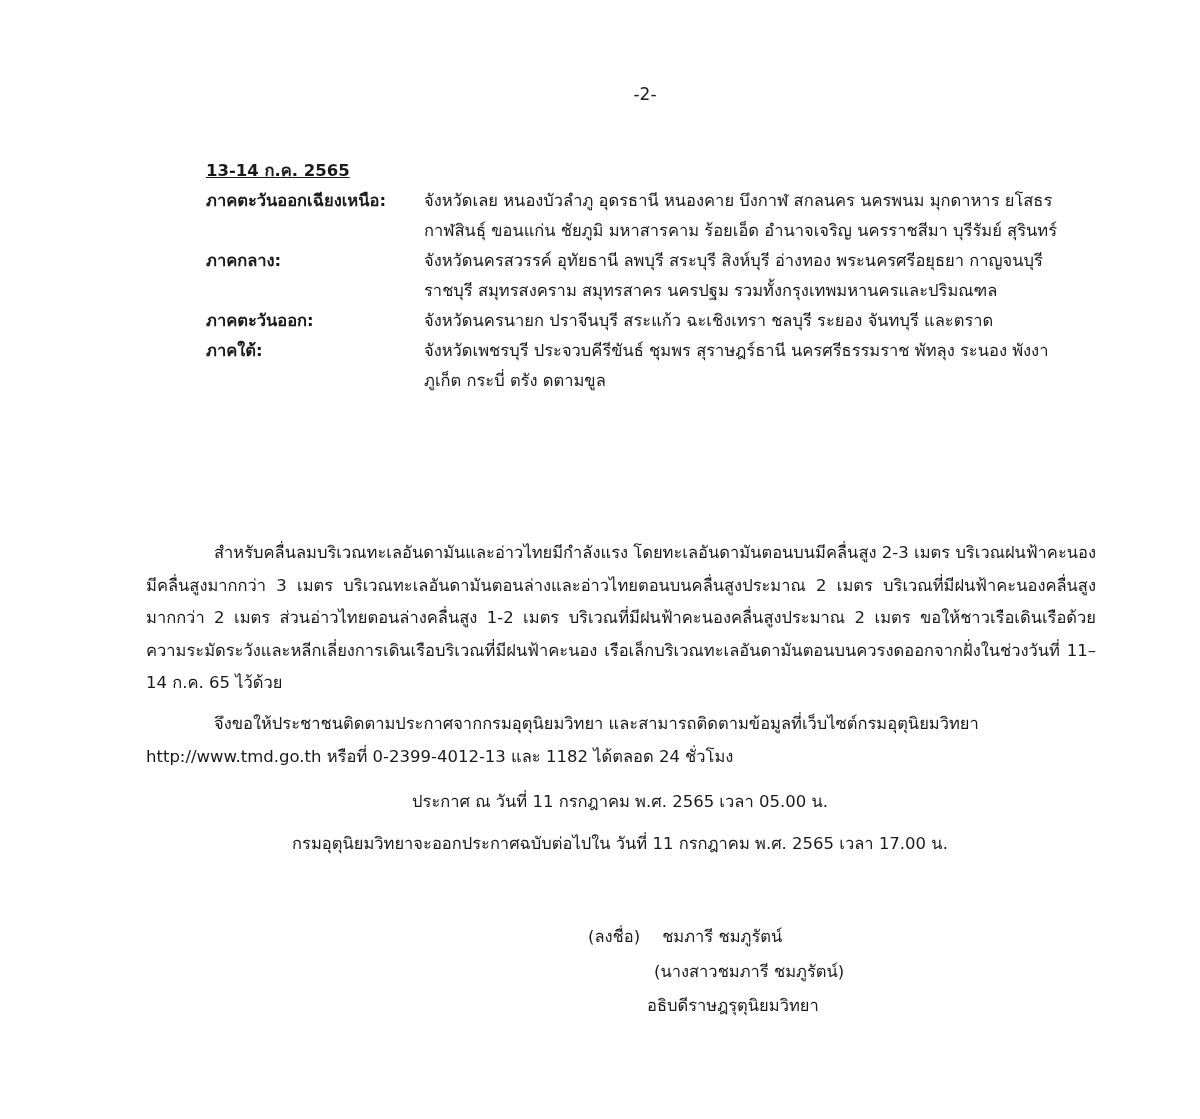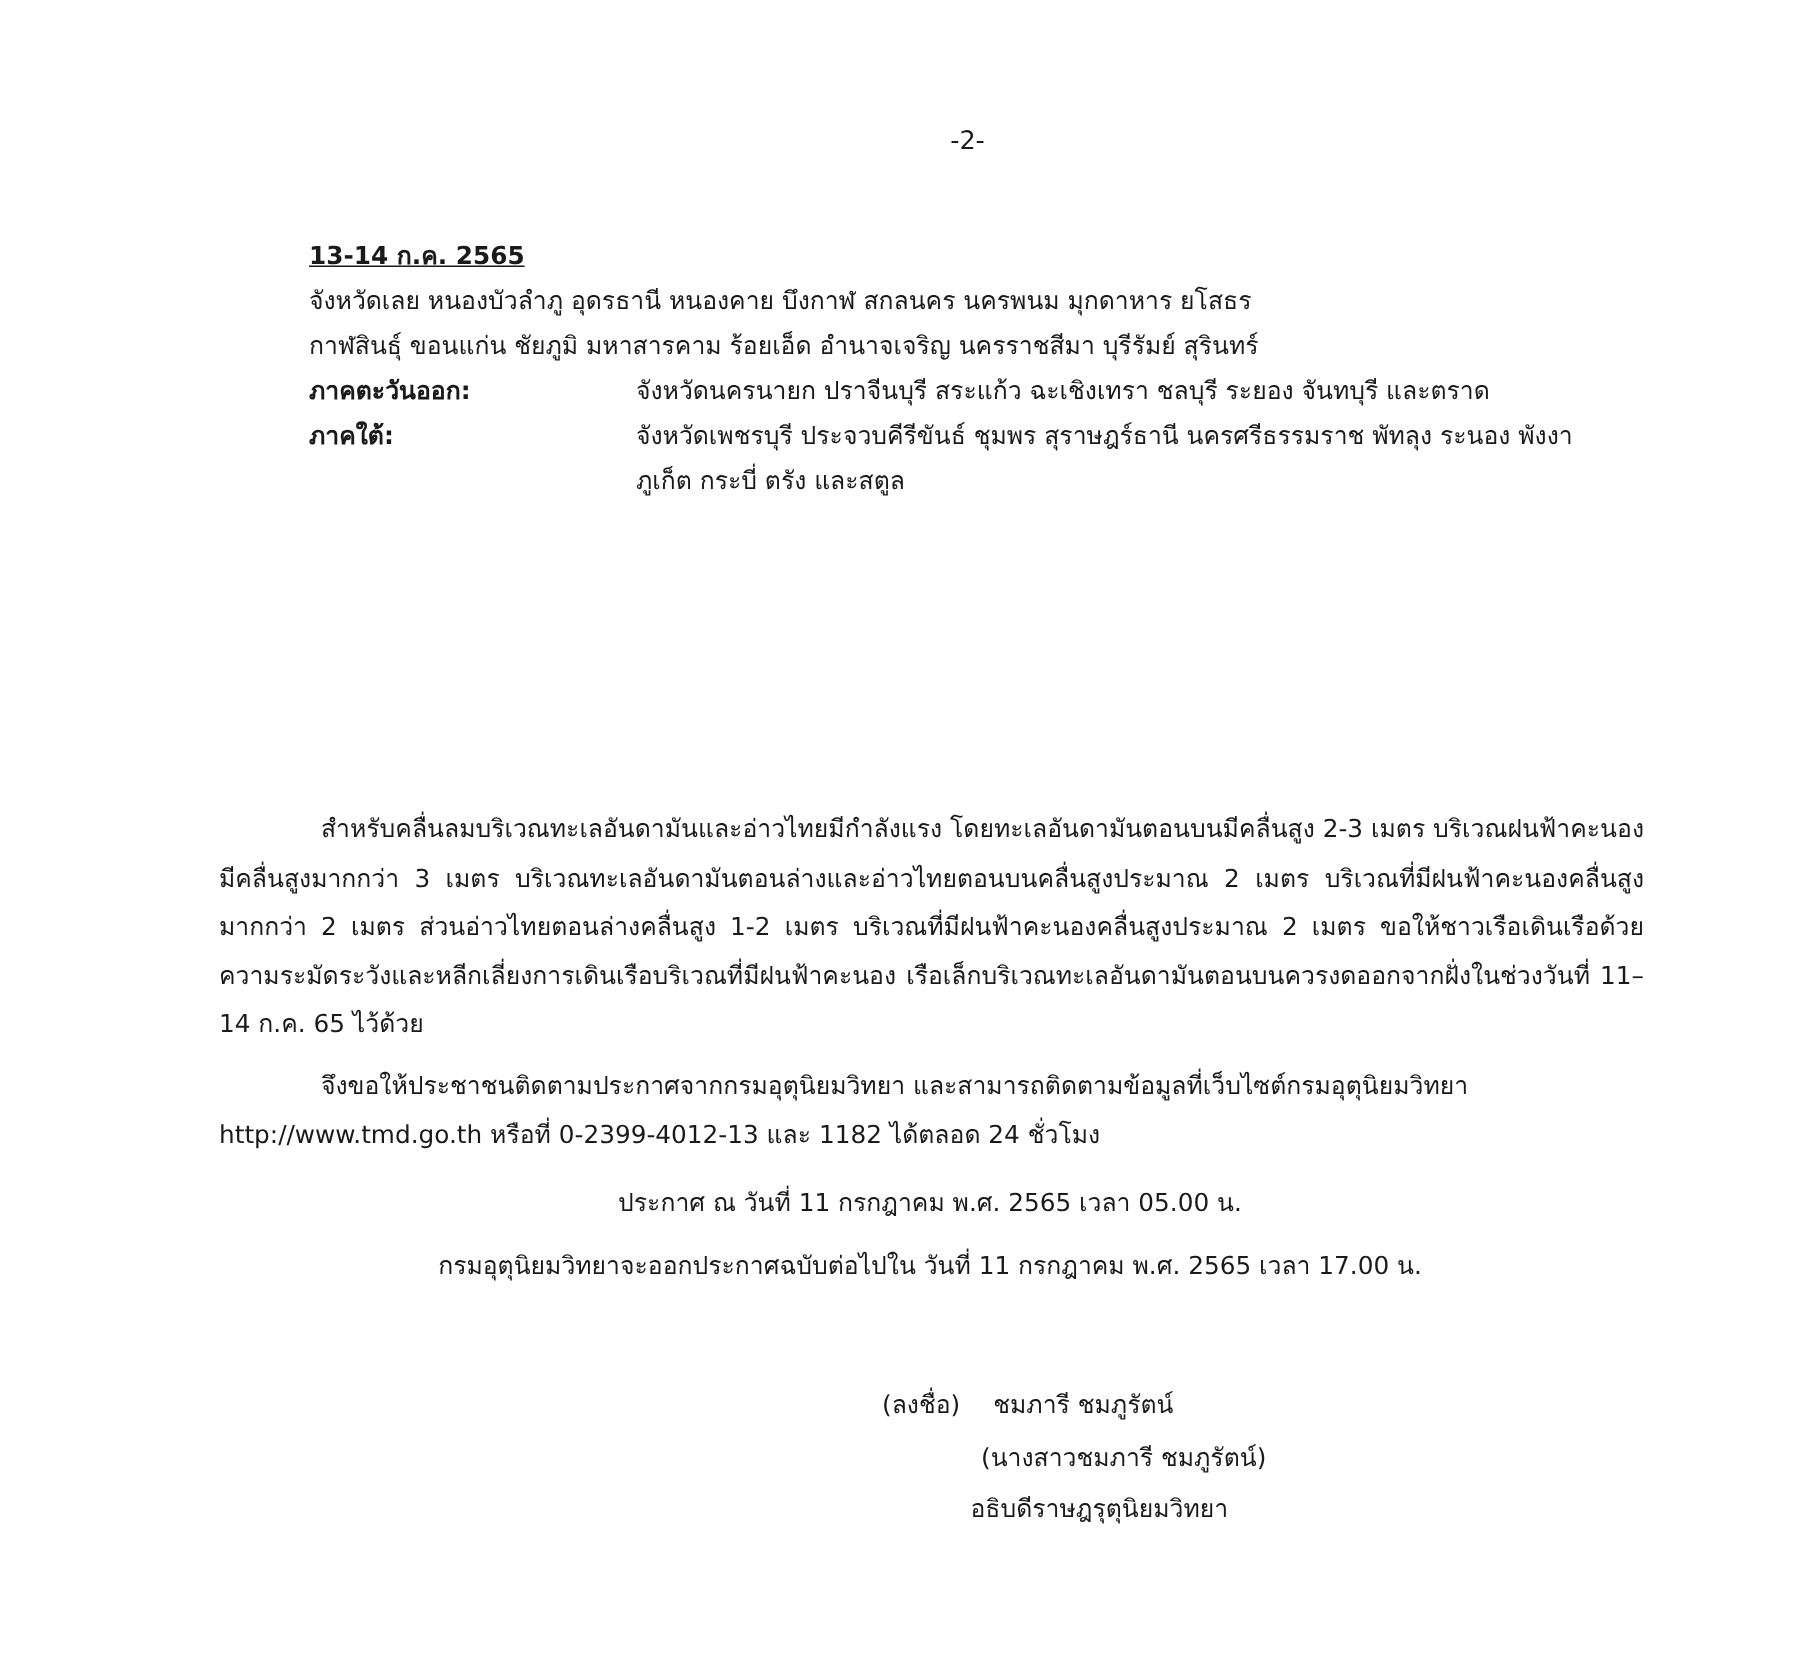--- a/index.html
+++ b/index.html
@@ -38,36 +38,44 @@
 </style>
 </head>
 <body>
 
 <div class="page-number">-2-</div>
 
 <div class="date-heading">13-14 ก.ค. 2565</div>
 
 <div class="region-list">
   <div class="region-row">
+    <div class="region-label">ภาคตะวันออกเฉียงเหนือ:</div>
     <div class="region-text">
       <div>จังหวัดเลย หนองบัวลำภู อุดรธานี หนองคาย บึงกาฬ สกลนคร นครพนม มุกดาหาร ยโสธร</div>
       <div>กาฬสินธุ์ ขอนแก่น ชัยภูมิ มหาสารคาม ร้อยเอ็ด อำนาจเจริญ นครราชสีมา บุรีรัมย์ สุรินทร์</div>
+    </div>
+  </div>
+  <div class="region-row">
+    <div class="region-label">ภาคกลาง:</div>
+    <div class="region-text">
+      <div>จังหวัดนครสวรรค์ อุทัยธานี ลพบุรี สระบุรี สิงห์บุรี อ่างทอง พระนครศรีอยุธยา กาญจนบุรี</div>
+      <div>ราชบุรี สมุทรสงคราม สมุทรสาคร นครปฐม รวมทั้งกรุงเทพมหานครและปริมณฑล</div>
     </div>
   </div>
   <div class="region-row">
     <div class="region-label">ภาคตะวันออก:</div>
     <div class="region-text">
       <div>จังหวัดนครนายก ปราจีนบุรี สระแก้ว ฉะเชิงเทรา ชลบุรี ระยอง จันทบุรี และตราด</div>
     </div>
   </div>
   <div class="region-row">
     <div class="region-label">ภาคใต้:</div>
     <div class="region-text">
       <div>จังหวัดเพชรบุรี ประจวบคีรีขันธ์ ชุมพร สุราษฎร์ธานี นครศรีธรรมราช พัทลุง ระนอง พังงา</div>
-      <div>ภูเก็ต กระบี่ ตรัง และสตูล</div>
+      <div>ภูเก็ต กระบี่ ตรัง ดตามขูล</div>
     </div>
   </div>
 </div>
 
 <div class="para para1"><span class="indent"></span><span>สำหรับคลื่นลมบริเวณทะเลอันดามันและอ่าวไทยมีกำลังแรง โดยทะเลอันดามันตอนบนมีคลื่นสูง 2-3 เมตร บริเวณฝนฟ้าคะนองมีคลื่นสูงมากกว่า 3 เมตร  บริเวณทะเลอันดามันตอนล่างและอ่าวไทยตอนบนคลื่นสูงประมาณ 2 เมตร บริเวณที่มีฝนฟ้าคะนองคลื่นสูงมากกว่า 2 เมตร ส่วนอ่าวไทยตอนล่างคลื่นสูง 1-2 เมตร บริเวณที่มีฝนฟ้าคะนองคลื่นสูงประมาณ 2 เมตร ขอให้ชาวเรือเดินเรือด้วยความระมัดระวังและหลีกเลี่ยงการเดินเรือบริเวณที่มีฝนฟ้าคะนอง เรือเล็กบริเวณทะเลอันดามันตอนบนควรงดออกจากฝั่งในช่วงวันที่ 11–14 ก.ค. 65 ไว้ด้วย</span></div>
 
 <div class="para para2"><span class="indent"></span><span>จึงขอให้ประชาชนติดตามประกาศจากกรมอุตุนิยมวิทยา และสามารถติดตามข้อมูลที่เว็บไซต์กรมอุตุนิยมวิทยา</span><br><span>http://www.tmd.go.th</span><span> หรือที่ 0-2399-4012-13 และ 1182 ได้ตลอด 24 ชั่วโมง</span></div>
 
 <div class="center-line announce">ประกาศ ณ วันที่ 11 กรกฎาคม พ.ศ. 2565 เวลา 05.00 น.</div>
 <div class="center-line next">กรมอุตุนิยมวิทยาจะออกประกาศฉบับต่อไปใน วันที่ 11 กรกฎาคม พ.ศ. 2565 เวลา 17.00 น.</div>

